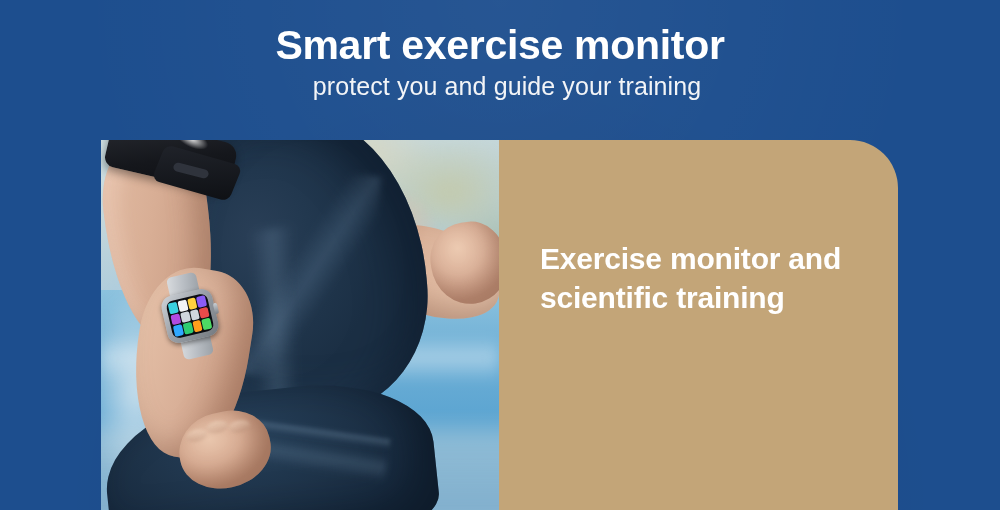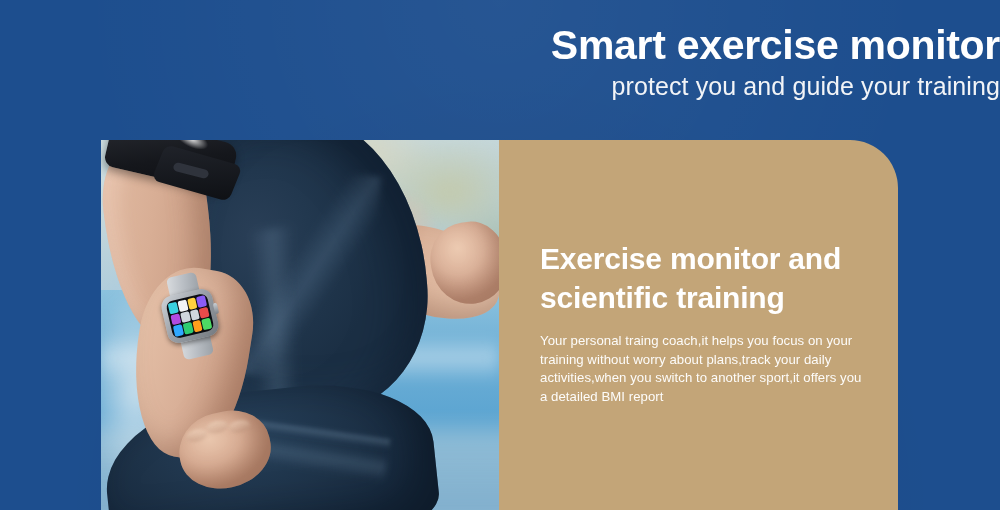--- a/index.html
+++ b/index.html
@@ -32,21 +32,21 @@
       radial-gradient(ellipse at 50% 100%, rgba(0,0,0,0.10), rgba(0,0,0,0) 62%);
     pointer-events: none;
   }
 
   
   .header {
     position: absolute;
     left: 0;
     top: 20px;
     width: 1000px;
-    text-align: right;
+    text-align: center;
     z-index: 5;
   }
   .header-title {
     font-size: 41px;
     font-weight: bold;
     color: #ffffff;
     letter-spacing: -0.3px;
     line-height: 50px;
     margin: 0;
   }
@@ -471,18 +471,17 @@
             </div>
           </div>
           <div class="watch-crown"></div>
         </div>
       </div>
     </div>
 
     <div class="info">
       <div class="info-inner">
         <div class="info-heading">Exercise monitor and scientific training</div>
-        <div class="info-body">Your personal traing coach,it helps you focus on your training without worry about plans,track your daily activities,when you switch to another sport,it offers you a detailed BMI report</div>
       </div>
     </div>
 
   </div>
 </div>
 
 </body></html>

